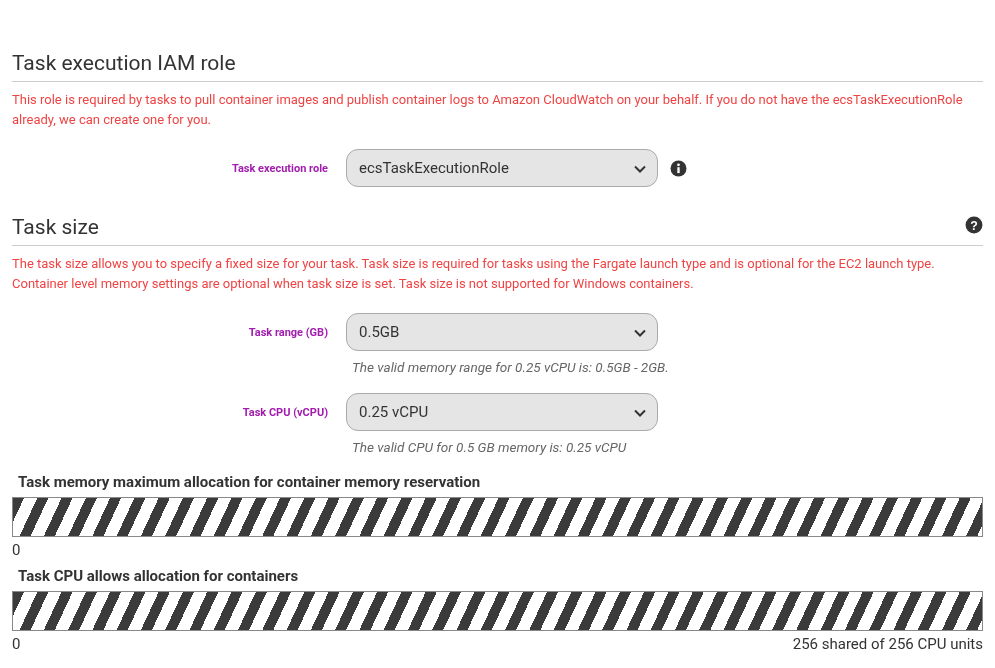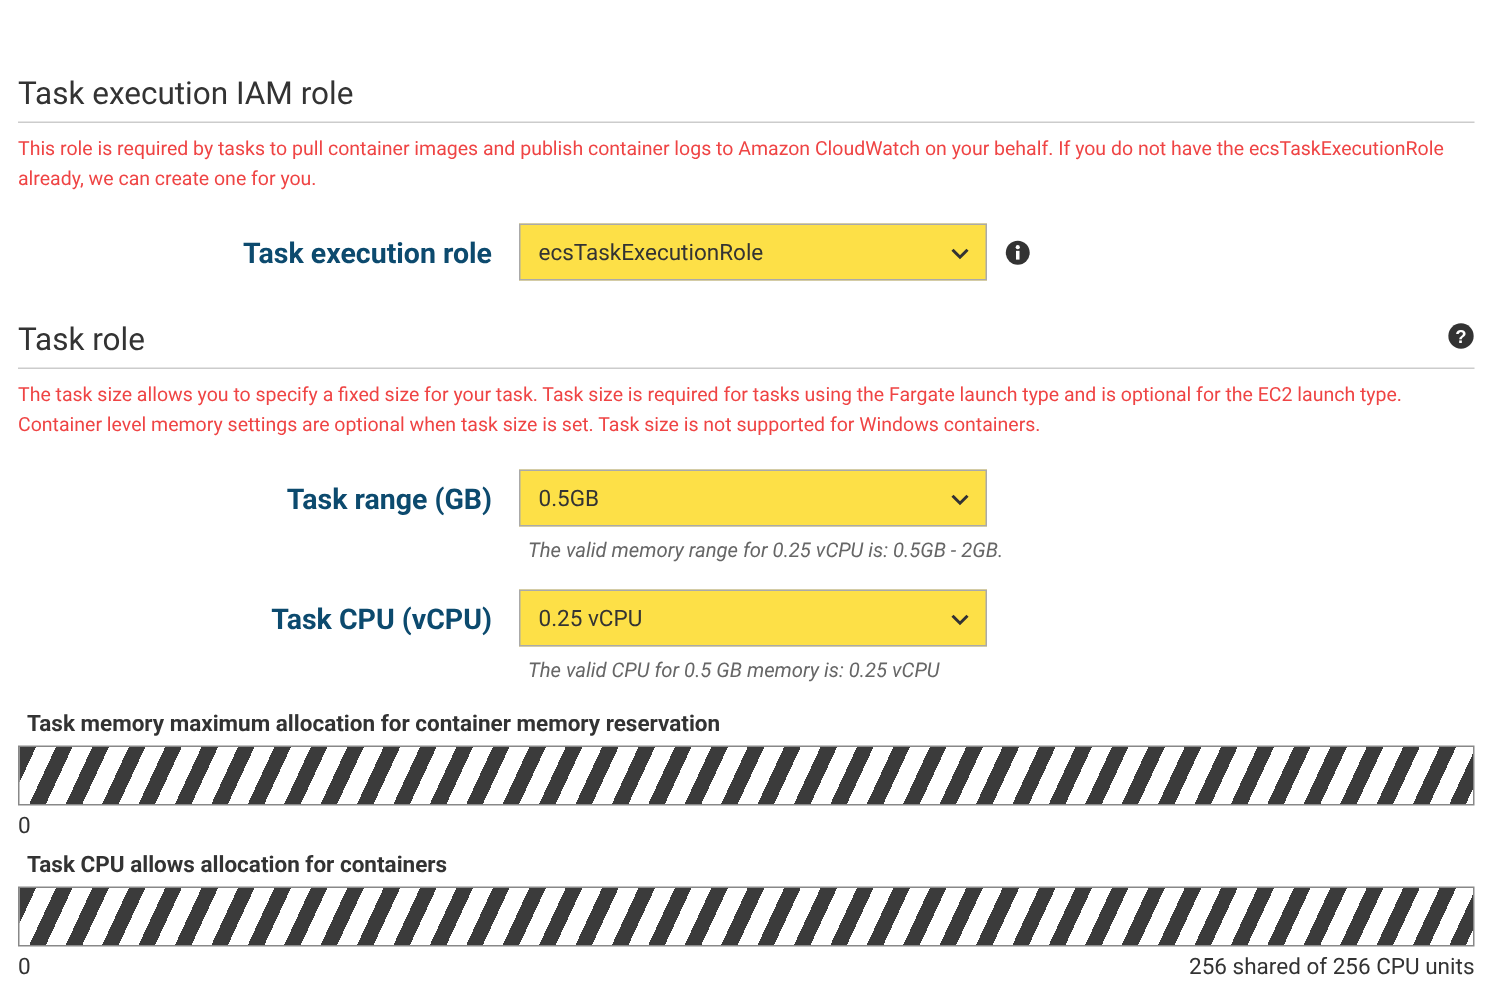--- a/index.html
+++ b/index.html
@@ -34,38 +34,38 @@
     }
     .form-row {
       display: flex;
       align-items: center;
       margin-bottom: 8px;
       gap: 12px;
     }
     .form-label {
       width: 322px;
       text-align: right;
-      font-size: 19px;
+      font-size: 11px;
       font-weight: 700;
-      color: #0c4a6e;
+      color: #a21caf;
       padding-right: 6px;
     }
     .select-wrap {
       position: relative;
       width: 312px;
     }
     .select {
       width: 100%;
       height: 38px;
       border: 1px solid #aaa;
-      border-radius: 0;
+      border-radius: 12px;
       padding: 0 38px 0 12px;
       font-size: 15px;
       color: #333;
-      background: #fde047;
+      background: #e5e5e5;
       display: flex;
       align-items: center;
       cursor: pointer;
     }
     .select-caret {
       position: absolute;
       right: 12px;
       top: 50%;
       transform: translateY(-50%);
       pointer-events: none;
@@ -146,21 +146,21 @@
   <span class="info-icon">
     <svg width="17" height="17" viewBox="0 0 16 16">
       <circle cx="8" cy="8" r="7.5" fill="#333"></circle>
       <circle cx="8" cy="4.5" r="1.3" fill="#fff"></circle>
       <rect x="6.9" y="6.8" width="2.2" height="5.5" fill="#fff"></rect>
     </svg>
   </span>
 </div>
 
 <div class="section-header section-spacer header-with-help">
-  <span>Task role</span>
+  <span>Task size</span>
   <span class="help-circle">
     <svg width="18" height="18" viewBox="0 0 16 16">
       <circle cx="8" cy="8" r="7.5" fill="#333"></circle>
       <text x="8" y="12" text-anchor="middle" font-size="11" font-weight="bold" fill="#fff" font-family="Arial">?</text>
     </svg>
   </span>
 </div>
 <div class="section-desc">The task size allows you to specify a fixed size for your task. Task size is required for tasks using the Fargate launch type and is optional for the EC2 launch type. Container level memory settings are optional when task size is set. Task size is not supported for Windows containers.</div>
 
 <div class="form-row">

